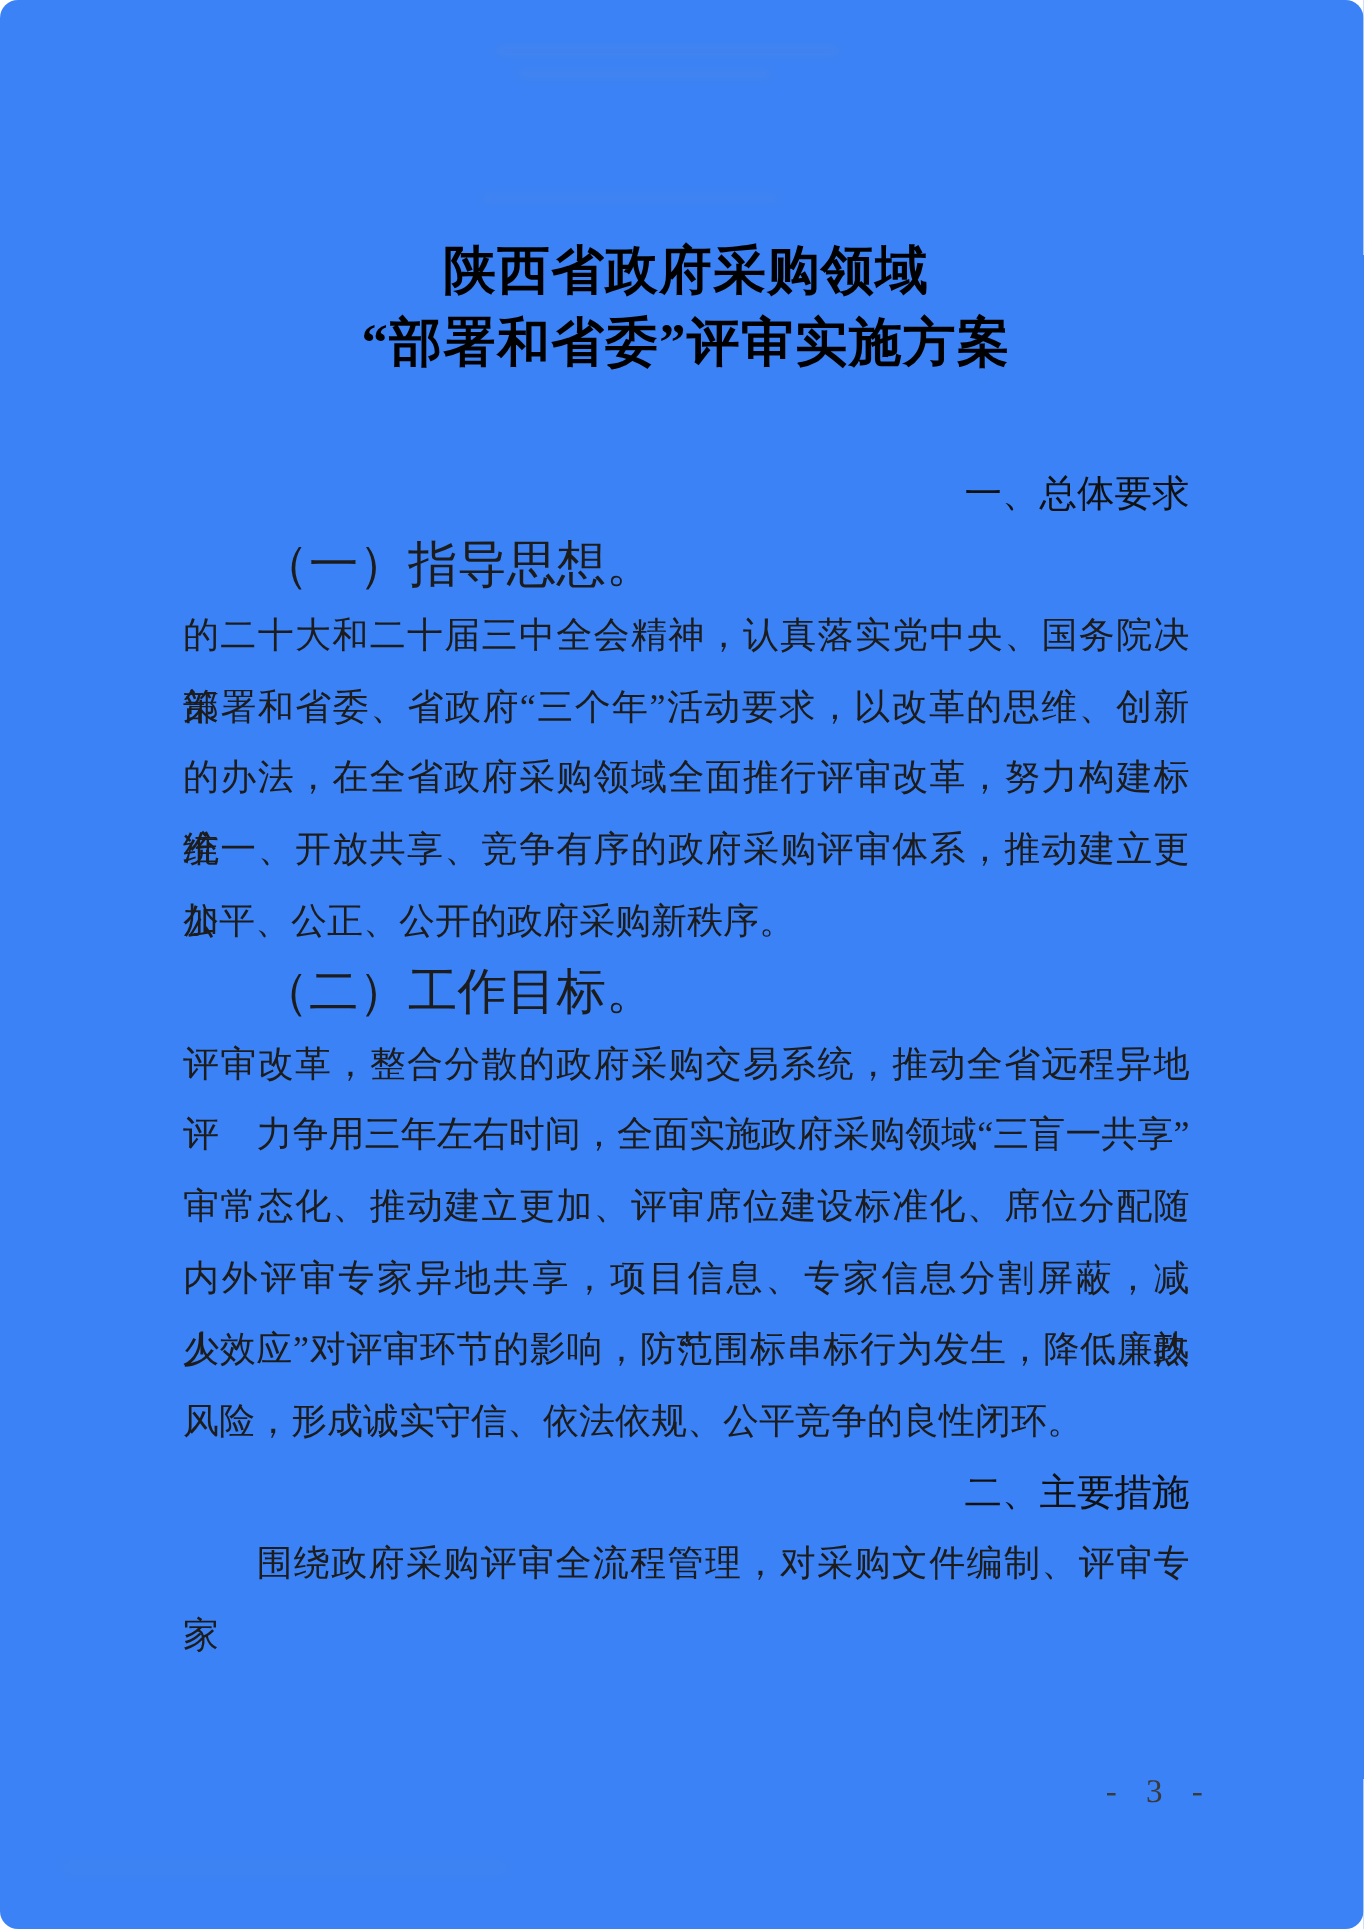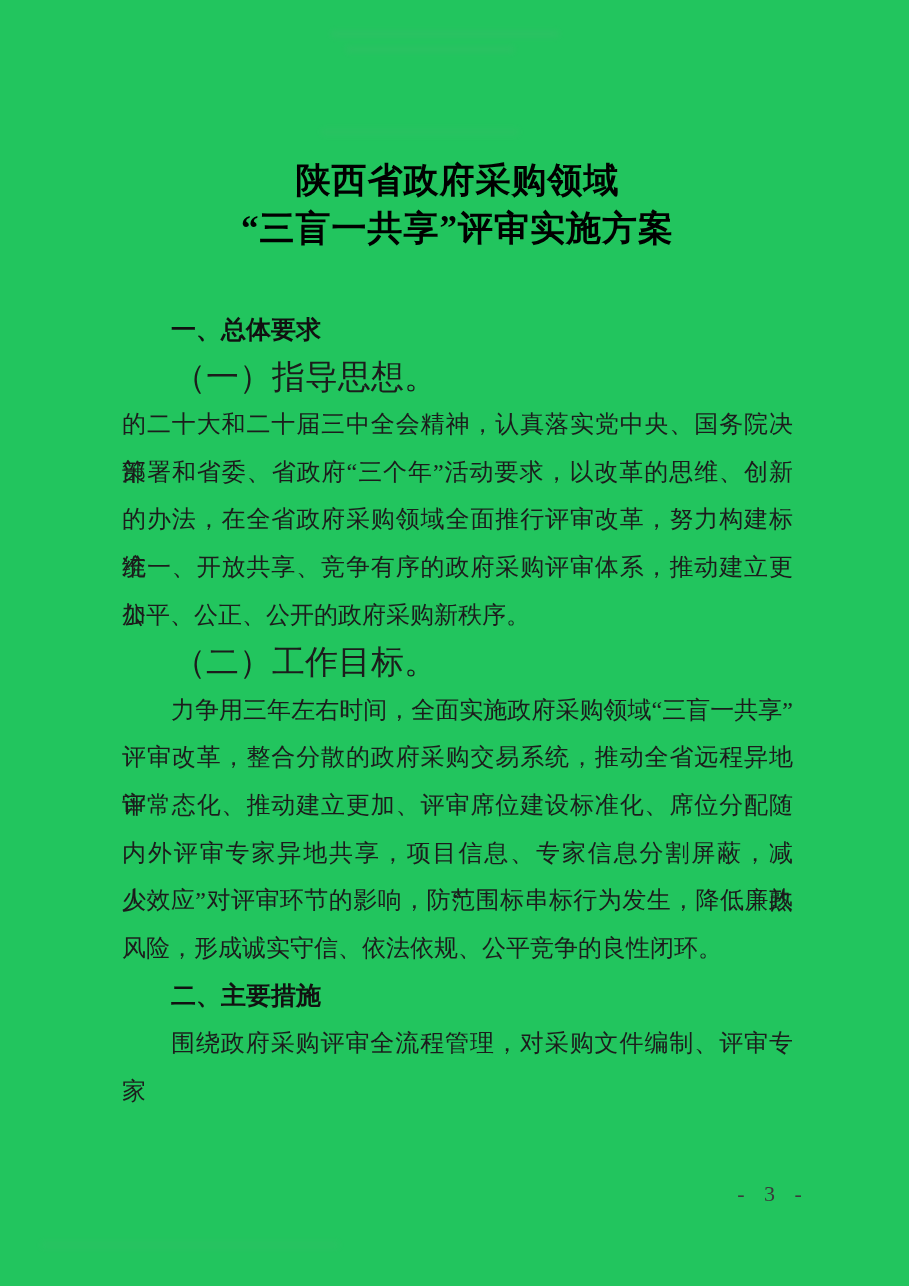--- a/index.html
+++ b/index.html
@@ -4,24 +4,25 @@
 <style>
   html, body {
     margin: 0;
     padding: 0;
     background: #ffffff;
   }
   .page {
     position: relative;
     width: 909px;
     height: 1286px;
-    background: #22c55e;
+    background: #3b82f6;
     overflow: hidden;
     font-family: "Liberation Serif", "DejaVu Serif", serif;
     color: #1c1c1c;
+    border-radius: 12px;
   }
   
   .artifact {
     position: absolute;
     background: #9a9a9a;
     opacity: 0.07;
     filter: blur(3px);
     border-radius: 4px;
     pointer-events: none;
   }
@@ -56,24 +57,25 @@
   }
   .line.justify {
     text-align: justify;
     text-align-last: justify;
   }
   .line.indent {
     text-indent: 49px;
   }
   .heading {
     font-family: "Liberation Sans", "DejaVu Sans", sans-serif;
-    font-weight: bold;
+    font-weight: normal;
     font-size: 25px;
     padding-left: 49px;
     color: #111111;
+    text-align: right;
   }
   .subheading {
     font-size: 33px;
     padding-left: 51px;
     color: #1c1c1c;
   }
   .page-number {
     position: absolute;
     top: 1179px;
     left: 728px;
@@ -91,34 +93,34 @@
 
 <div class="page">
 
   <div class="artifact a1"></div>
   <div class="artifact a2"></div>
   <div class="artifact a3"></div>
   <div class="artifact a4"></div>
 
   <div class="doc-title">
     <div>陕西省政府采购领域</div>
-    <div>“三盲一共享”评审实施方案</div>
+    <div>“部署和省委”评审实施方案</div>
   </div>
 
   <div class="doc-body" id="doc-body">
       <div class="line heading">一、总体要求</div>
       <div class="line subheading">（一）指导思想。</div>
       <div class="line justify">的二十大和二十届三中全会精神，认真落实党中央、国务院决策</div>
       <div class="line justify">部署和省委、省政府“三个年”活动要求，以改革的思维、创新</div>
       <div class="line justify">的办法，在全省政府采购领域全面推行评审改革，努力构建标准</div>
       <div class="line justify">统一、开放共享、竞争有序的政府采购评审体系，推动建立更加</div>
       <div class="line">公平、公正、公开的政府采购新秩序。</div>
       <div class="line subheading">（二）工作目标。</div>
+      <div class="line justify">评审改革，整合分散的政府采购交易系统，推动全省远程异地评</div>
       <div class="line indent justify">力争用三年左右时间，全面实施政府采购领域“三盲一共享”</div>
-      <div class="line justify">评审改革，整合分散的政府采购交易系统，推动全省远程异地评</div>
       <div class="line justify">审常态化、推动建立更加、评审席位建设标准化、席位分配随</div>
       <div class="line justify">内外评审专家异地共享，项目信息、专家信息分割屏蔽，减少“熟</div>
       <div class="line justify">人效应”对评审环节的影响，防范围标串标行为发生，降低廉政</div>
       <div class="line">风险，形成诚实守信、依法依规、公平竞争的良性闭环。</div>
       <div class="line heading">二、主要措施</div>
       <div class="line indent justify">围绕政府采购评审全流程管理，对采购文件编制、评审专家</div>
     </div>
 
   <div class="page-number">- 3 -</div>
 

